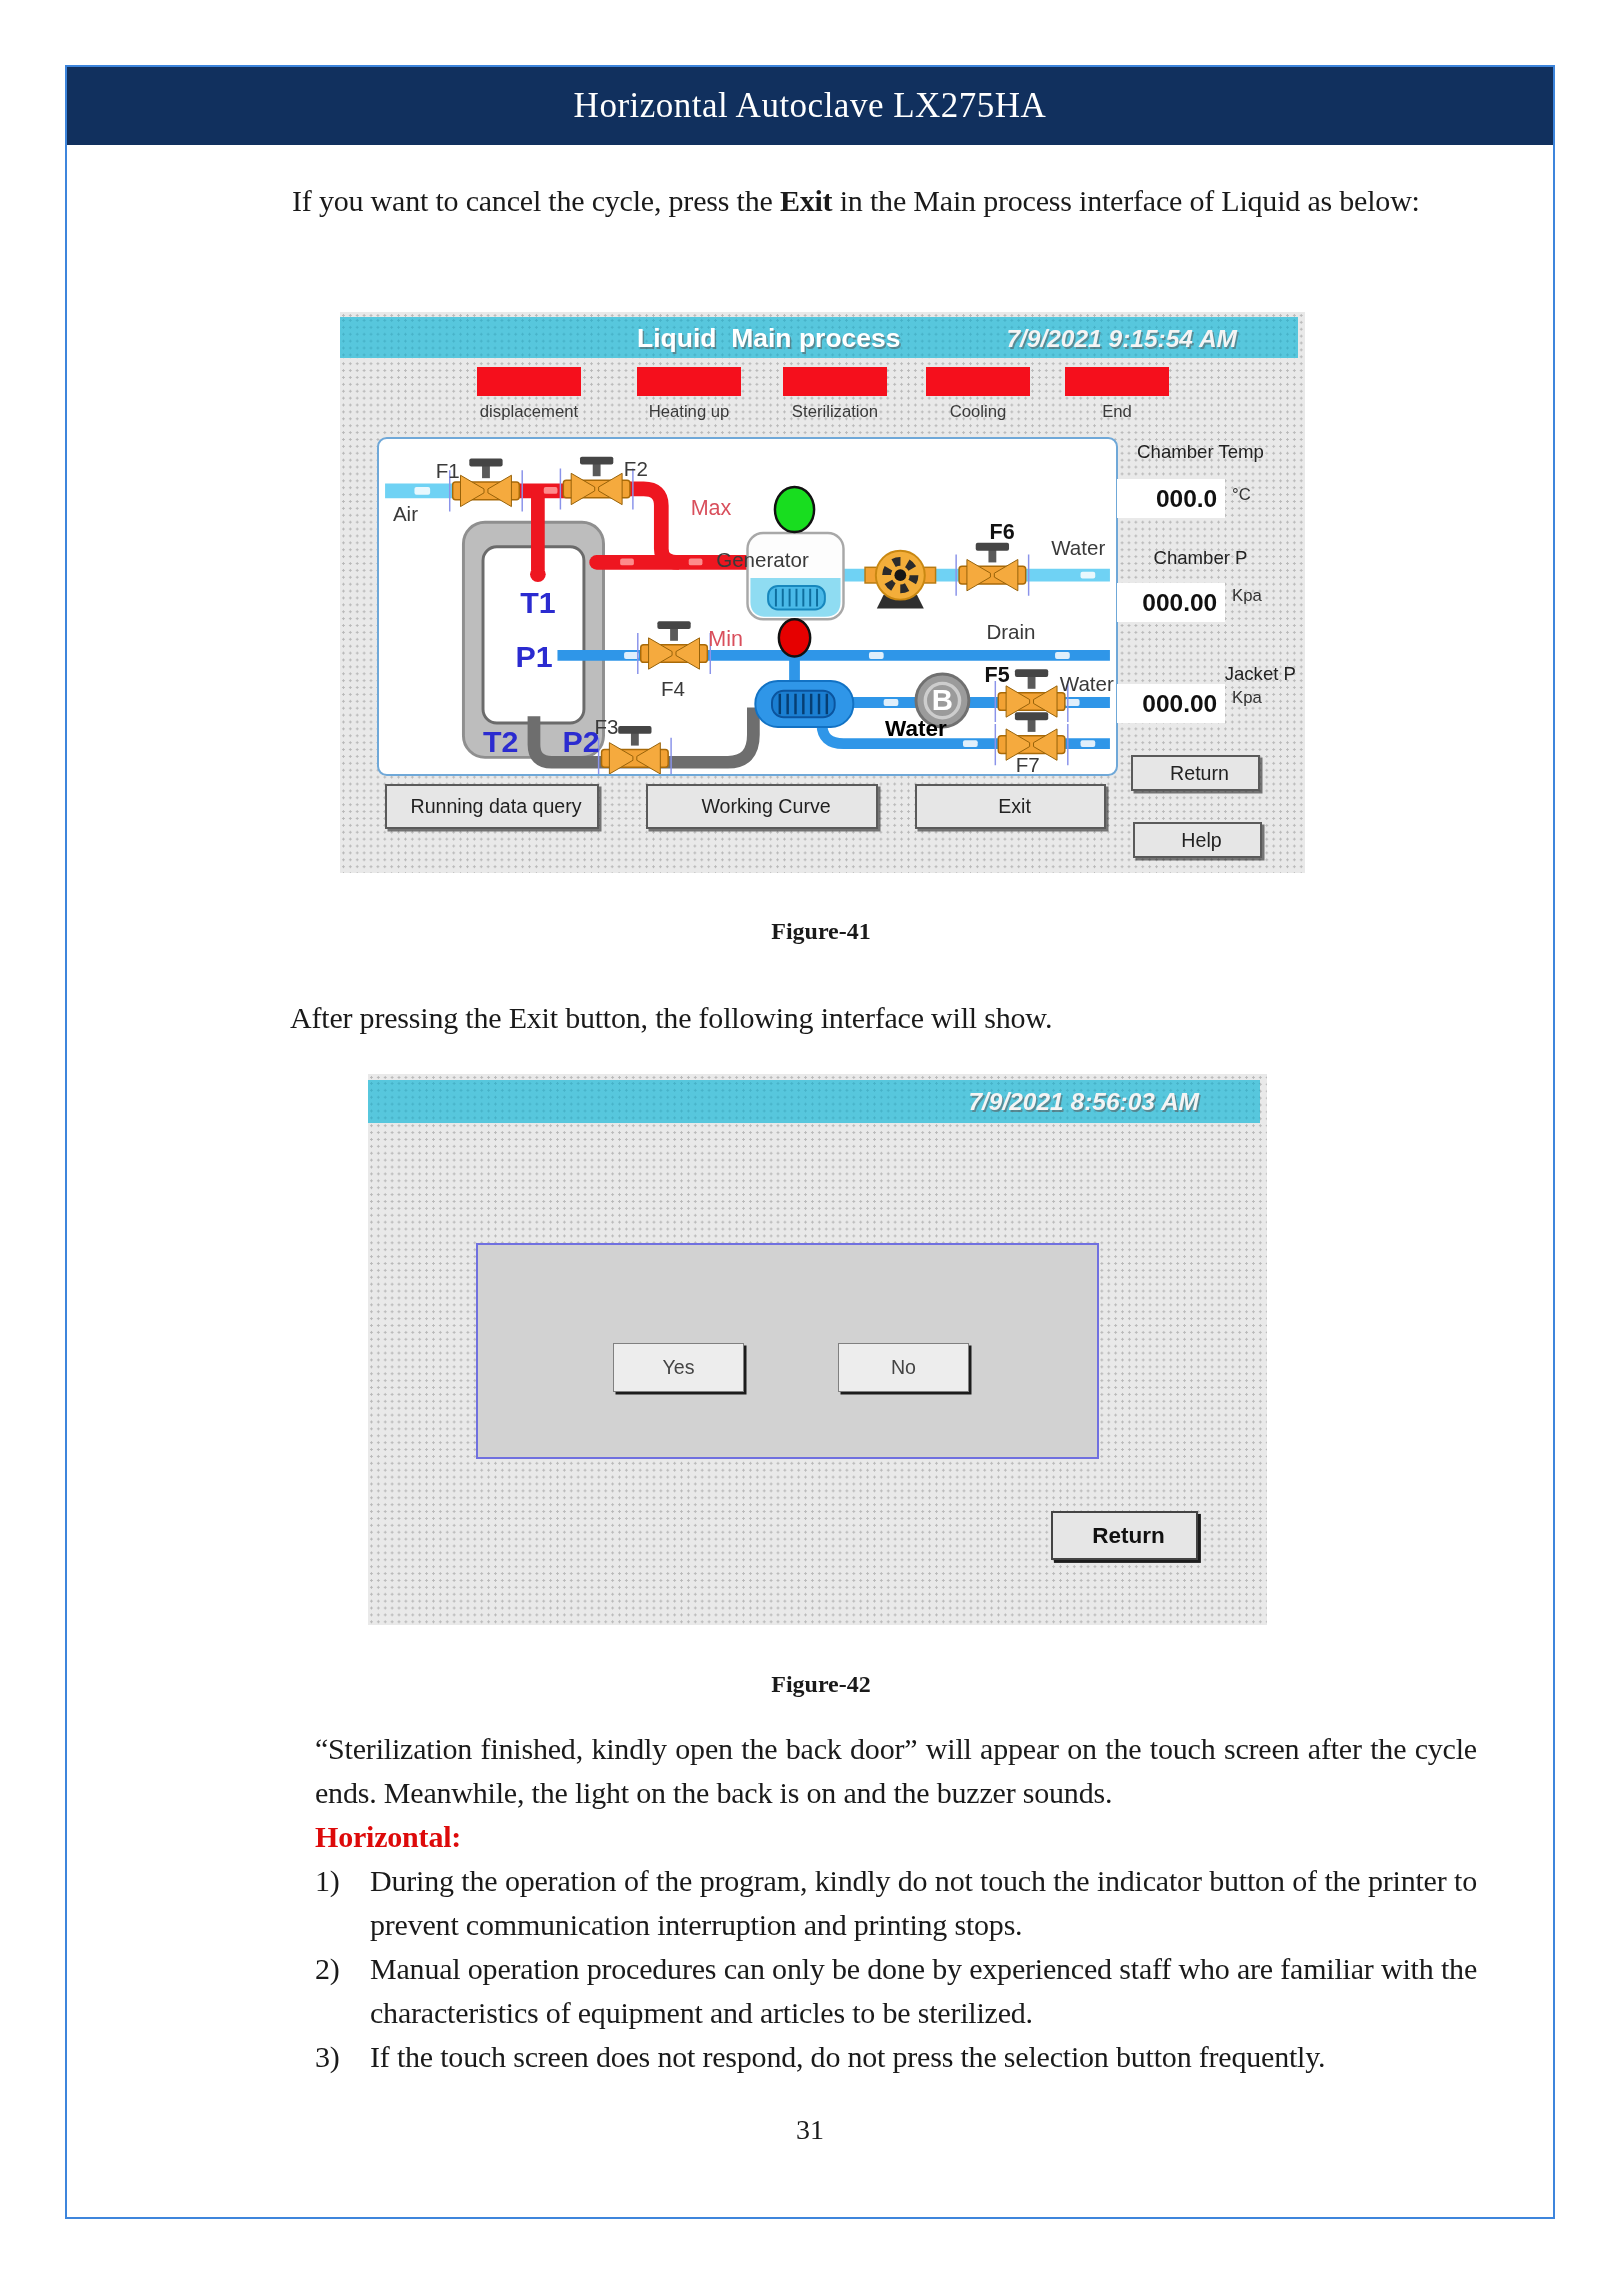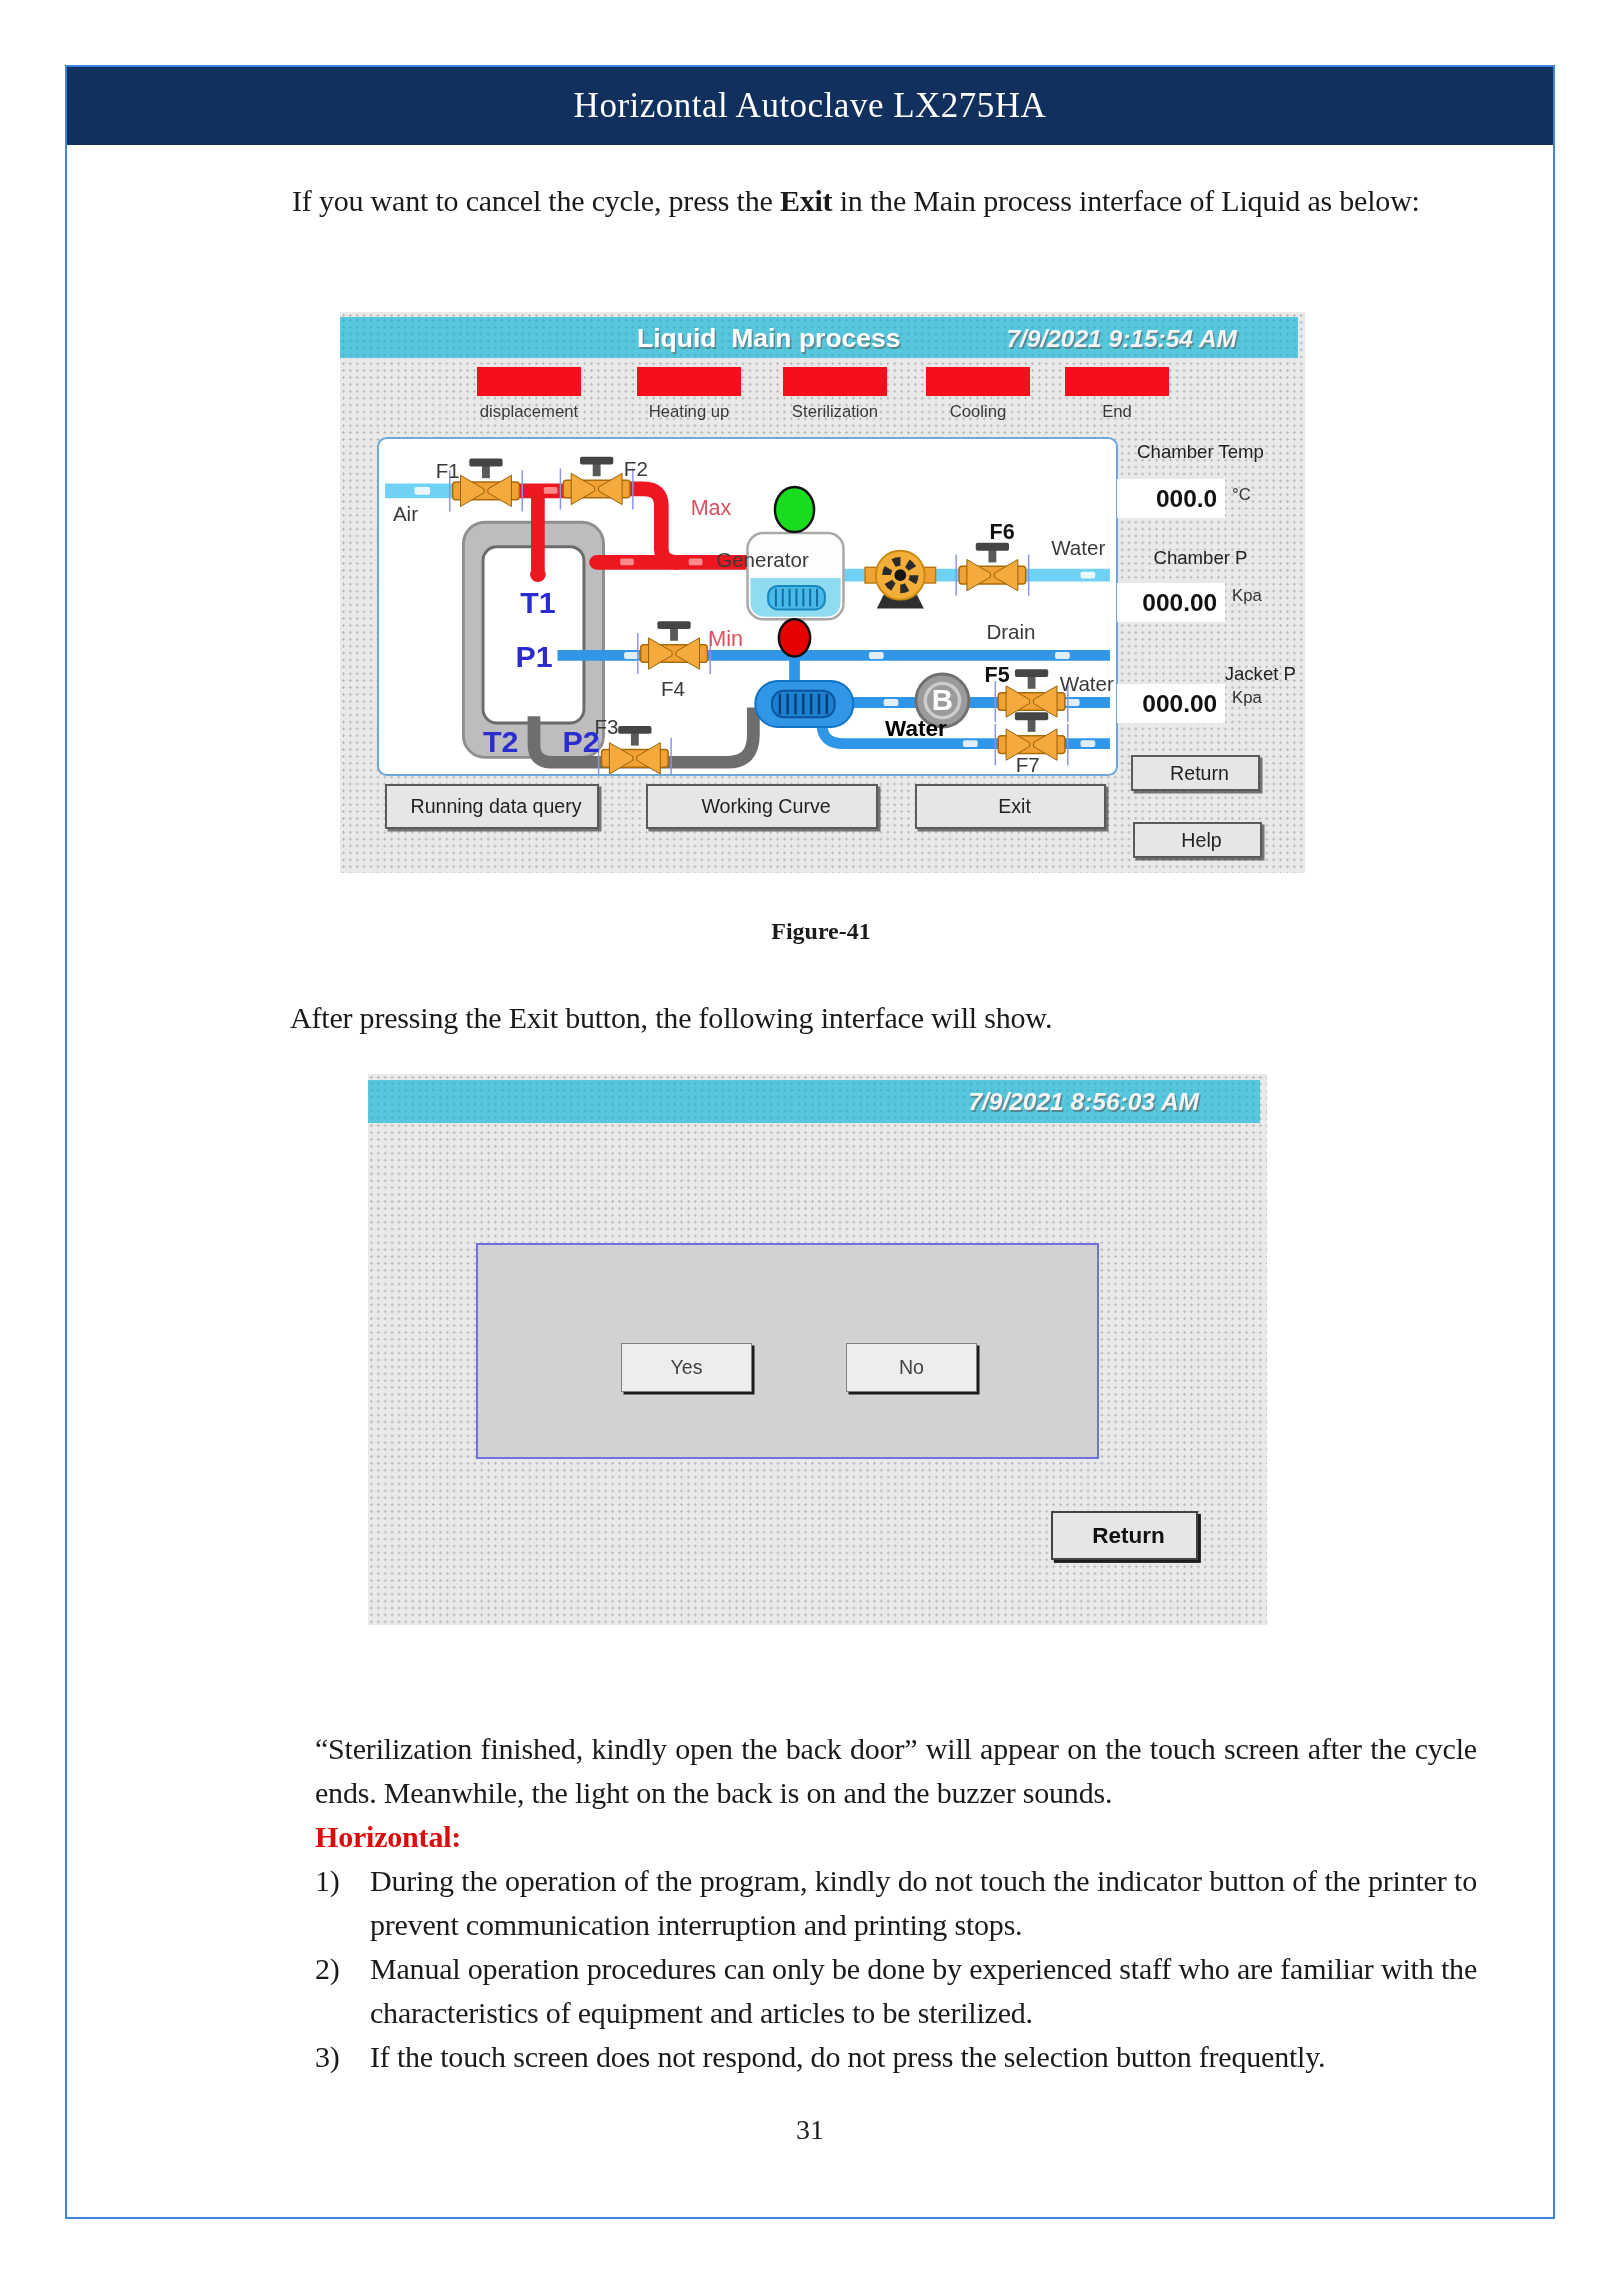--- a/index.html
+++ b/index.html
@@ -80,21 +80,21 @@
     background:#d2d2d2; border:2px solid #7070e0; box-sizing:border-box;
   }
   .f42-msg {
     position:absolute; left:0; top:29px; width:100%; text-align:center;
     font-family:"Liberation Sans",sans-serif; font-weight:bold; font-size:26.5px; color:#111;
   }
   .btn-dialog {
     position:absolute; top:98px; width:131px; height:49px; background:#ededed;
     border:1.5px solid #808080; box-shadow:2.5px 2.5px 0 #1c1c1c; color:#444;
     display:flex; align-items:center; justify-content:center;
-    font-family:"Liberation Sans",sans-serif; font-size:19.6px; box-sizing:border-box;margin-left:8px;
+    font-family:"Liberation Sans",sans-serif; font-size:19.6px; box-sizing:border-box;
   }
   .btn-yes { left:135px; }
   .btn-no  { left:360px; }
   .btn-return42 {
     left:683px; top:437px; width:147px; height:49px; font-weight:bold; font-size:22.5px; color:#111;
     border:2px solid #444; box-shadow:2.9px 2.9px 0 #1c1c1c;
   }
 
   
   .bodyblock { position:absolute; left:208px; top:1660px; width:1162px; font-size:30px; line-height:44px; letter-spacing:-0.2px;margin-left:40px; }
@@ -283,20 +283,21 @@
       <div class="f42-titlebar cyanbar">
         <span class="f42-date">7/9/2021 8:56:03 AM</span>
       </div>
       <div class="f42-dialog">
         <div class="btn-dialog btn-yes">Yes</div>
         <div class="btn-dialog btn-no">No</div>
       </div>
       <div class="btn btn-return42">Return</div>
     </div>
 
+    <div class="caption caption42">Figure-42</div>
 
     <div class="bodyblock">
       <p class="closing">“Sterilization finished, kindly open the back door” will appear on the touch screen after the cycle ends. Meanwhile, the light on the back is on and the buzzer sounds.</p>
       <p class="attn">Horizontal:</p>
       <div class="li">
         <span class="num">1)</span>
         <span class="txt">During the operation of the program, kindly do not touch the indicator button of the printer to prevent communication interruption and printing stops.</span>
       </div>
       <div class="li">
         <span class="num">2)</span>

